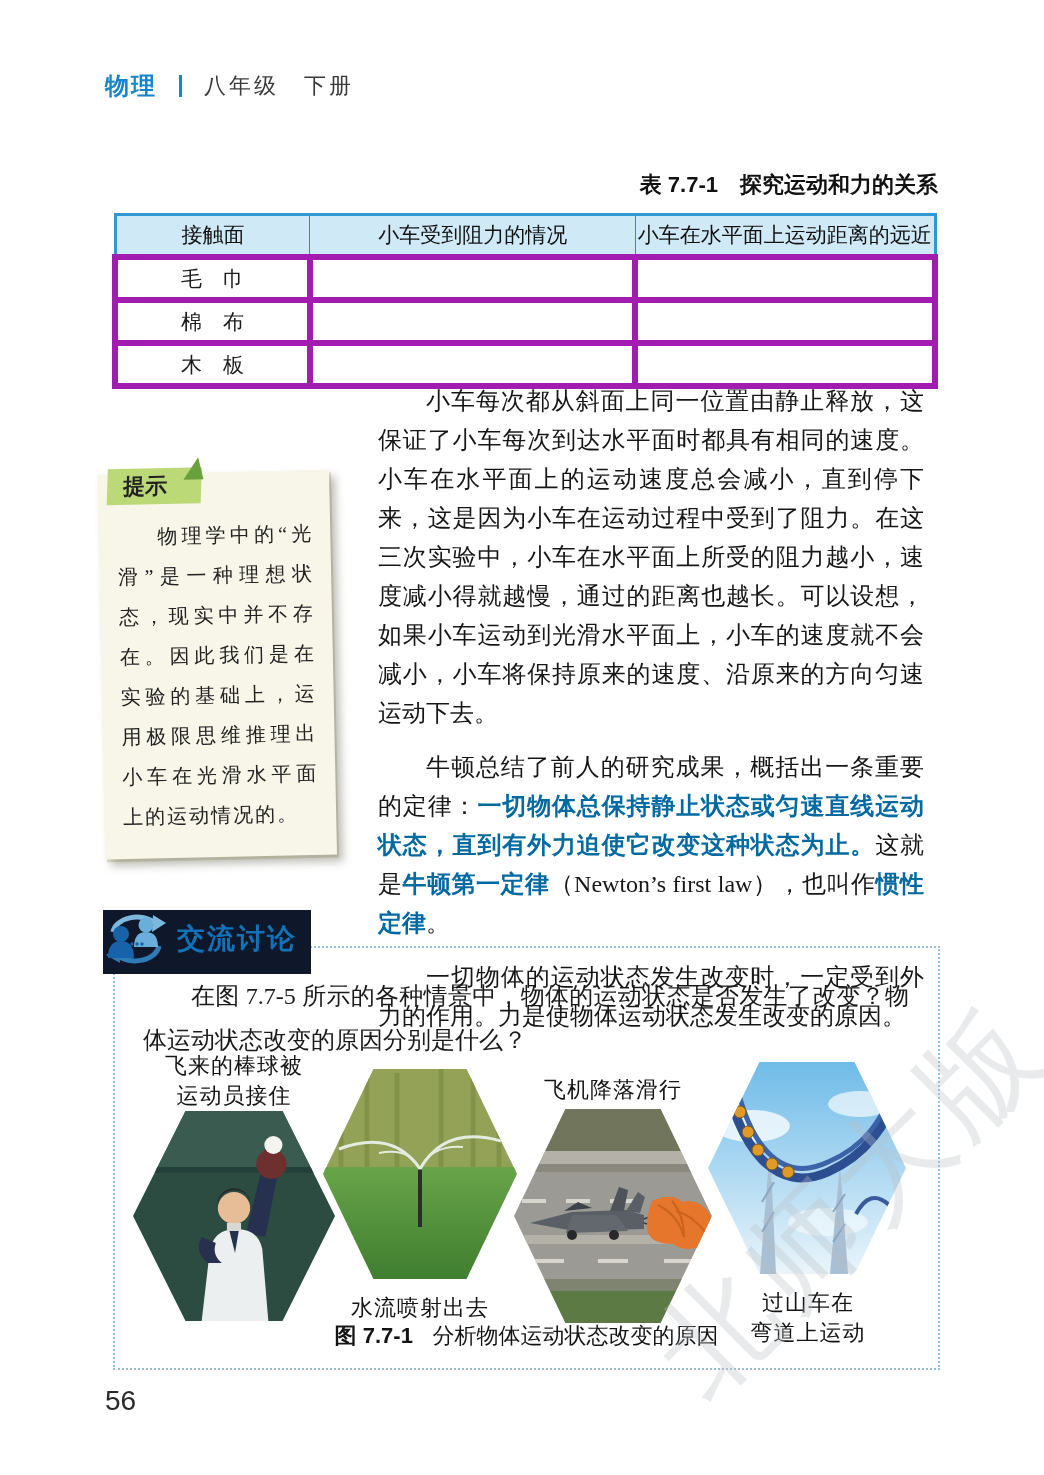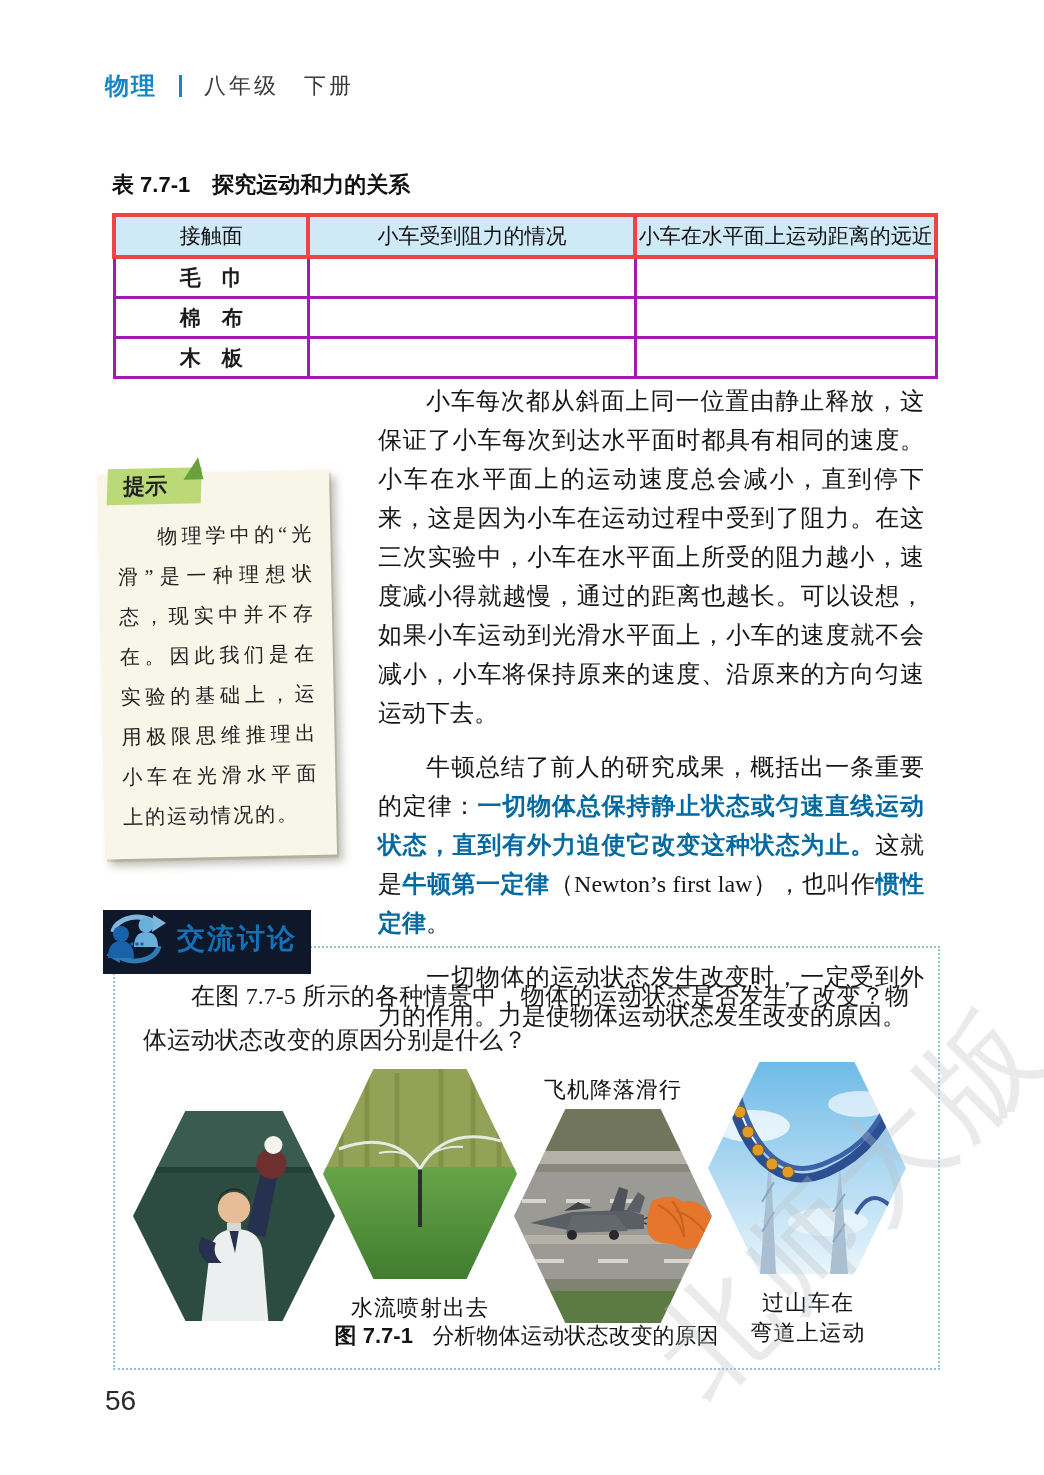--- a/index.html
+++ b/index.html
@@ -7,27 +7,27 @@
         font-family:"Liberation Serif","DejaVu Serif",serif;color:#1c1c1c;}
 
   
   .page-header{position:absolute;left:105px;top:70px;display:flex;align-items:center;
                font-family:"Liberation Sans","DejaVu Sans",sans-serif;}
   .subject{color:#1585c8;font-weight:bold;font-size:24px;letter-spacing:2px;}
   .hdr-divider{display:inline-block;width:3px;height:22px;background:#1585c8;margin:0 22px;}
   .grade{color:#3a3a3a;font-size:22px;letter-spacing:3px;}
 
   
-  .table-title{position:absolute;left:112px;top:170px;width:826px;text-align:left;
+  .table-title{position:absolute;left:112px;top:170px;width:826px;text-align:right;
                font-family:"Liberation Sans","DejaVu Sans",sans-serif;
                font-weight:bold;font-size:22px;color:#111;}
   .exp-table{position:absolute;left:112px;top:213px;width:826px;border-collapse:collapse;
              border:3px solid #2e97d4;font-size:21px;}
-  .exp-table th{background:#cfe9f7;font-weight:normal;border:4px solid #ef4444;height:36px;color:#111;}
-  .exp-table td{border:3px solid #a21caf;height:35px;font-weight:bold;}
+  .exp-table th{background:#cfe9f7;font-weight:normal;border:1px solid #ef4444;height:36px;color:#111;}
+  .exp-table td{border:6px solid #a21caf;height:35px;}
   .exp-table .c1{width:193px;text-align:center;}
   .exp-table .c2{width:330px;}
   .exp-table .c3{width:303px;}
 
   
   .tip-box{position:absolute;left:101px;top:472px;width:232px;background:#f8f6e8;
            transform:rotate(-1.2deg);box-shadow:6px 7px 9px rgba(110,110,95,.45),2px 3px 0 #e3e0cc;
            padding:6px 0 22px 0;}
   .tip-label{position:relative;display:inline-block;margin:-14px 0 6px 10px;background:#bcd977;
              padding:3px 34px 3px 16px;font-size:22px;font-weight:bold;color:#222;
@@ -148,20 +148,22 @@
         <circle cx="34" cy="34" r="1.7" fill="#1762a8"></circle>
         <circle cx="39" cy="34" r="1.7" fill="#1762a8"></circle>
       </svg>
     </span>
     <span class="disc-title">交流讨论</span>
   </div>
 
   <section class="disc-box">
     <p class="disc-question">在图 7.7-5 所示的各种情景中，物体的运动状态是否发生了改变？物体运动状态改变的原因分别是什么？</p>
 
+    <div class="scene-cap cap1">飞来的棒球被
+运动员接住</div>
     <div class="scene-cap cap2">水流喷射出去</div>
     <div class="scene-cap cap3">飞机降落滑行</div>
     <div class="scene-cap cap4">过山车在
 弯道上运动</div>
 
     <div class="hex hex1">
       <svg viewBox="0 0 200 210" preserveAspectRatio="none">
         <rect width="200" height="210" fill="#2c4b41"></rect>
         <rect width="200" height="58" fill="#3a5c50"></rect>
         <rect y="56" width="200" height="6" fill="#24403a"></rect>

